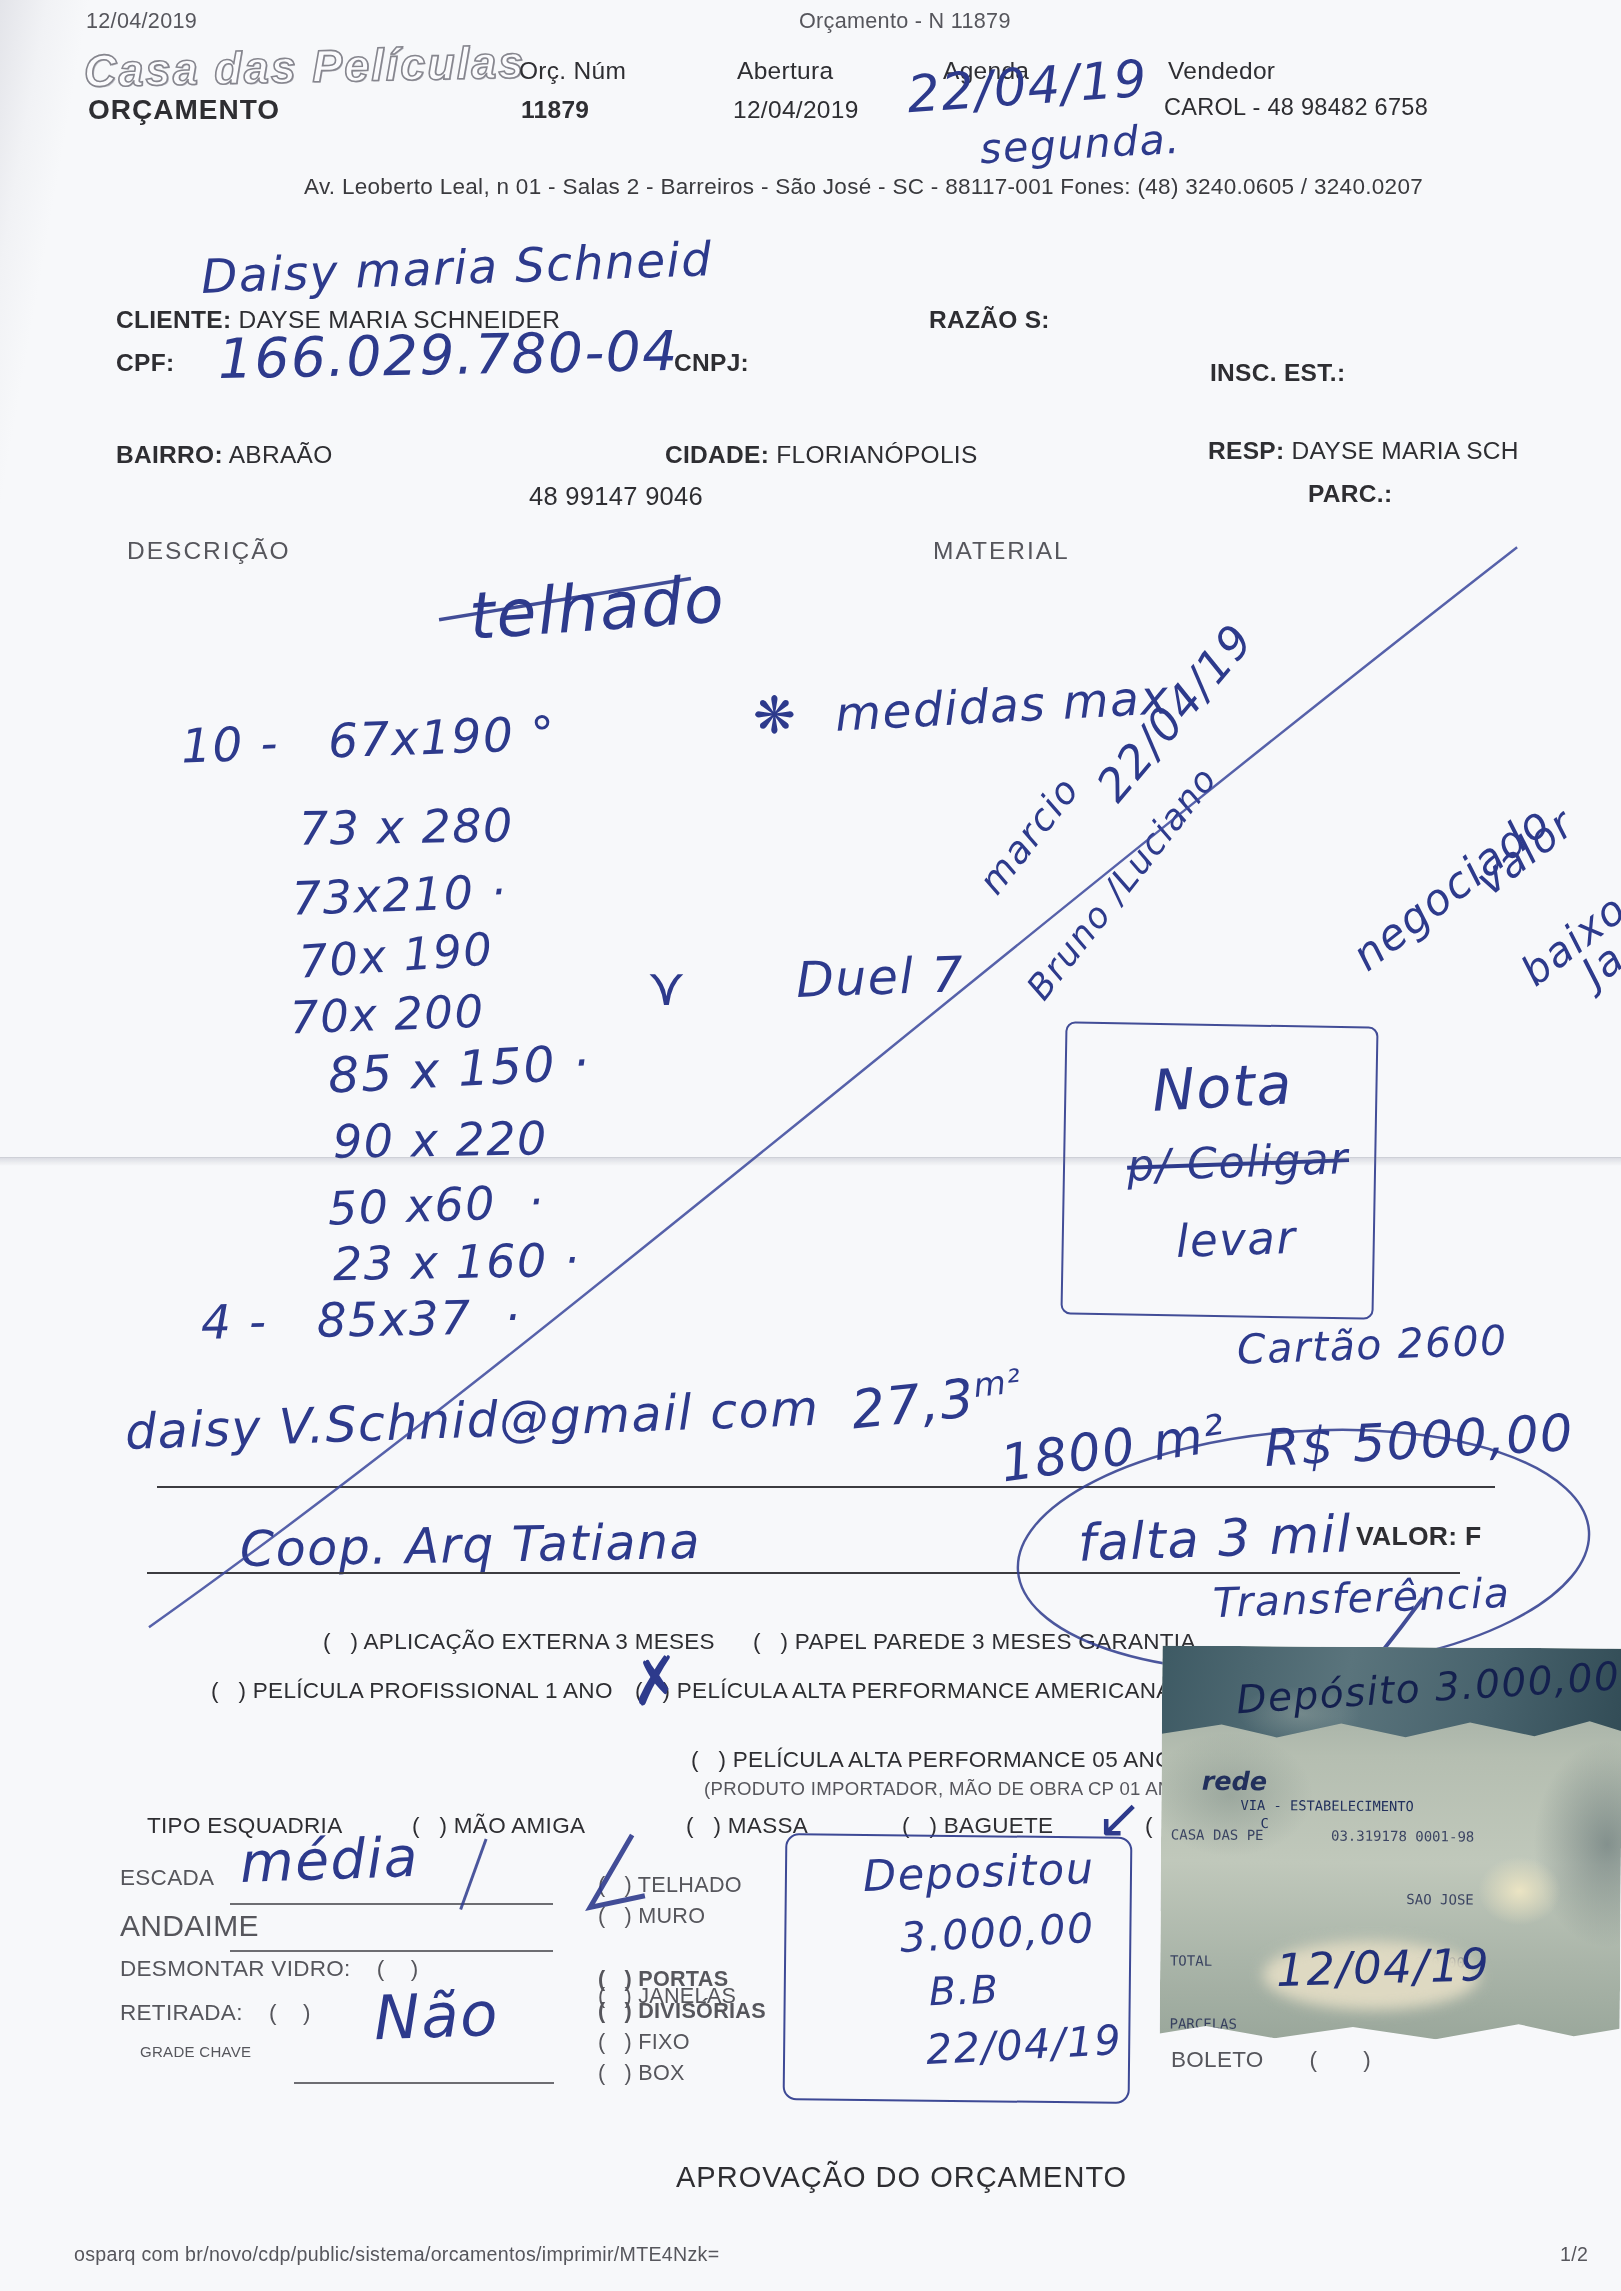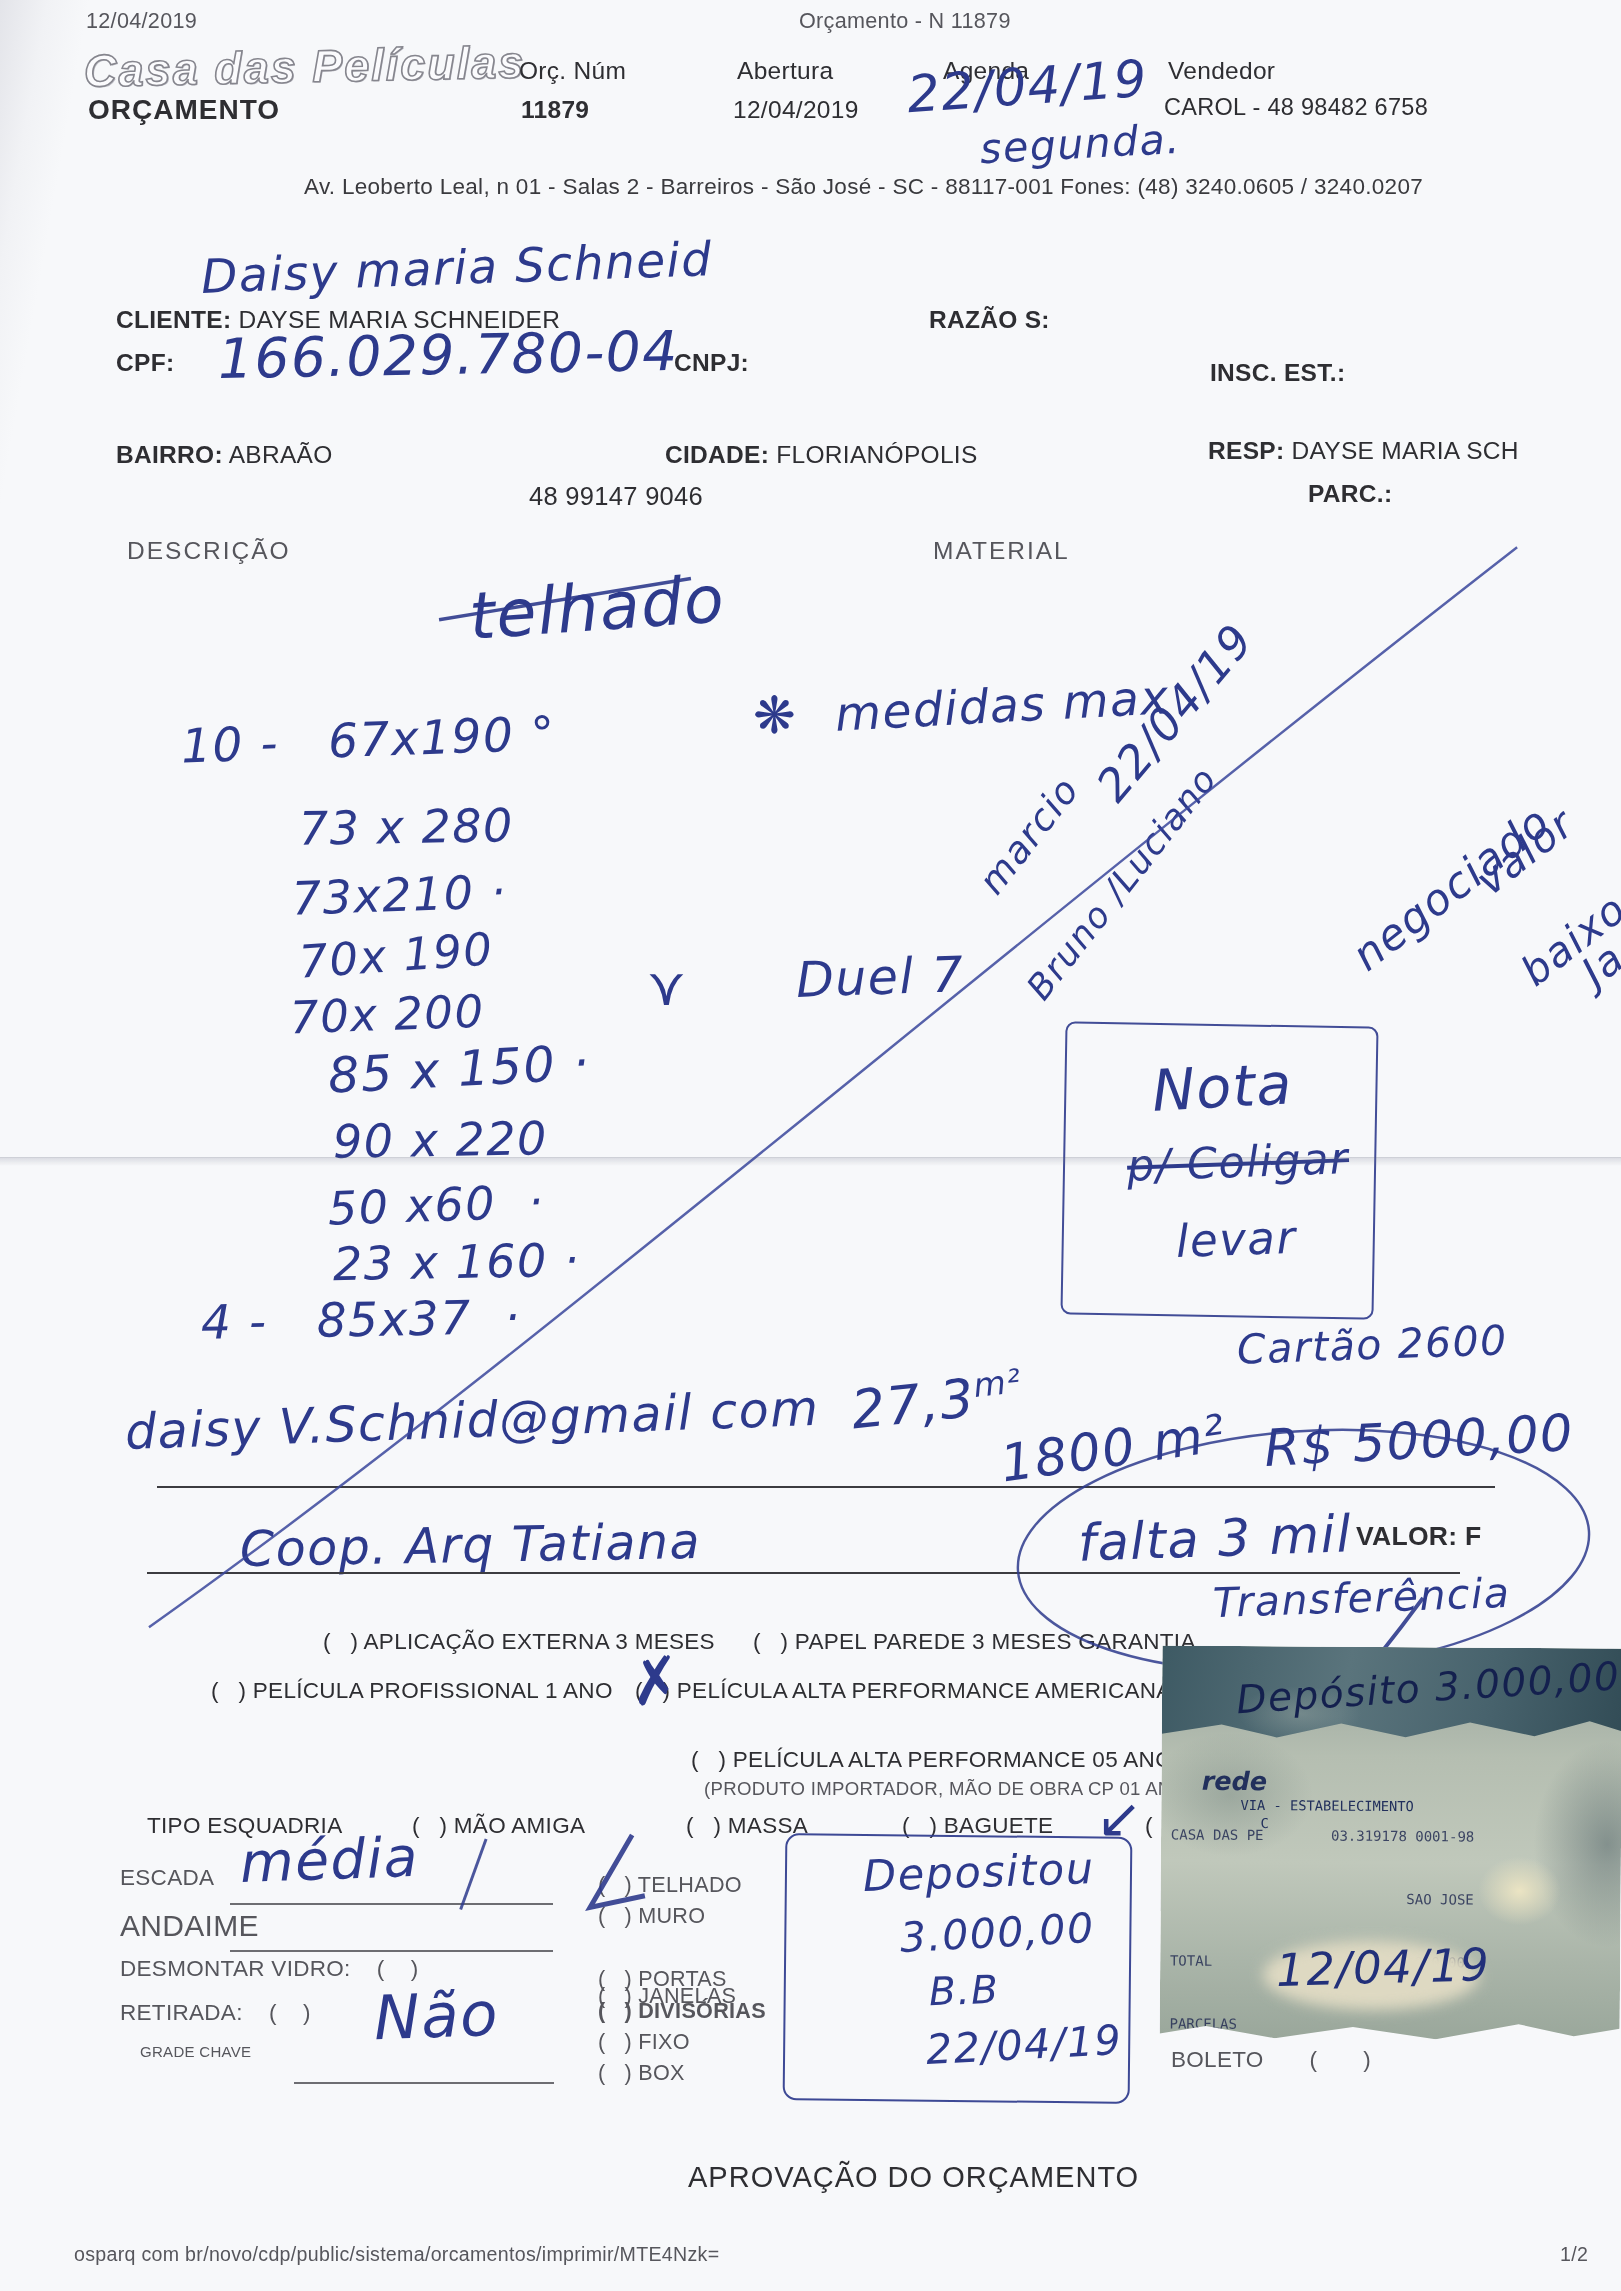--- a/index.html
+++ b/index.html
@@ -147,21 +147,21 @@
   <div class="formline" style="left:230px;top:1950px;width:323px;"></div>
   <div class="prt gray" style="left:120px;top:1956px;font-size:22.5px;">DESMONTAR VIDRO:    (    )</div>
   <div class="prt gray" style="left:120px;top:2000px;font-size:22.5px;">RETIRADA:    (    )</div>
   <div class="hw" style="left:374px;top:1980px;font-size:61px;transform:rotate(-2deg);">Não</div>
   <div class="prt gray" style="left:120px;top:2043px;font-size:15px;margin-left:20px;">GRADE CHAVE</div>
   <div class="formline" style="left:294px;top:2082px;width:260px;"></div>
 
   <div class="prt gray" style="left:598px;top:1872px;font-size:21.6px;">(   ) TELHADO</div>
   <div class="prt gray" style="left:598px;top:1903px;font-size:21.6px;">(   ) MURO</div>
   <div class="prt gray" style="left:598px;top:1935px;font-size:21.6px;margin-top:48px;">(   ) JANELAS</div>
-  <div class="prt gray" style="left:598px;top:1966px;font-size:21.6px;">(   ) PORTAS</div>
+  <div class="prt gray" style="left:598px;top:1966px;font-size:21.6px;font-weight:bold;">(   ) PORTAS</div>
   <div class="prt gray" style="left:598px;top:1998px;font-size:21.6px;font-weight:bold;">(   ) DIVISÓRIAS</div>
   <div class="prt gray" style="left:598px;top:2029px;font-size:21.6px;">(   ) FIXO</div>
   <div class="prt gray" style="left:598px;top:2060px;font-size:21.6px;">(   ) BOX</div>
 
   <div class="depbox" style="left:784px;top:1835px;width:343px;height:263px;"></div>
   <div class="hw" style="left:863px;top:1847px;font-size:43px;transform:rotate(-2deg);">Depositou</div>
   <div class="hw" style="left:900px;top:1909px;font-size:41px;transform:rotate(-3deg);">3.000,00</div>
   <div class="hw" style="left:929px;top:1968px;font-size:39px;transform:rotate(-2deg);">B.B</div>
   <div class="hw" style="left:926px;top:2021px;font-size:41px;transform:rotate(-3deg);">22/04/19</div>
 
@@ -183,21 +183,21 @@
       <div>VISA</div>
       <div>AUTO:6 (R)  AUTE:N .23  TERM:44872694</div>
       <div>ARQC:49 4BL I14DE       CV:A2530182</div>
       <div>AID:A0000000031010   12/04/19 - 16H26</div>
       
     </div>
     <div class="patch" style="left:103px;top:294px;width:216px;height:69px;"></div>
     <div class="hw" style="left:116px;top:294px;font-size:45px;transform:rotate(-2deg);color:#22307a;">12/04/19</div>
   </div>
 
-  <div class="prt" style="left:676px;top:2161px;font-size:29px;letter-spacing:1px;margin-left:12px;">APROVAÇÃO DO ORÇAMENTO</div>
+  <div class="prt" style="left:676px;top:2161px;font-size:29px;letter-spacing:1px;">APROVAÇÃO DO ORÇAMENTO</div>
   <div class="prt gray" style="left:74px;top:2243px;font-size:19.6px;">osparq com br/novo/cdp/public/sistema/orcamentos/imprimir/MTE4Nzk=</div>
   <div class="prt gray" style="left:1560px;top:2243px;font-size:19.6px;">1/2</div>
 
   <svg class="overlay" width="1621" height="2292" viewBox="0 0 1654 2338">
     <path d="M152,1660 C520,1400 980,1000 1548,558" stroke="#39469b" stroke-width="2.5" fill="none" opacity="0.85"></path>
     <path d="M448,632 L705,590" stroke="#2d3a8c" stroke-width="3.5" fill="none" opacity="0.9"></path>
     <ellipse cx="1330" cy="1582" rx="292" ry="122" transform="rotate(-4 1330 1582)" stroke="#2d3a8c" stroke-width="2.5" fill="none" opacity="0.85"></ellipse>
     <path d="M1452,1630 Q1408,1690 1360,1745 L1385,1738" stroke="#2d3a8c" stroke-width="4" fill="none" opacity="0.9"></path>
     <path d="M645,1872 L602,1946 L658,1934" stroke="#2d3a8c" stroke-width="5" fill="none" opacity="0.9"></path>
     <path d="M470,1948 L496,1876" stroke="#2d3a8c" stroke-width="3" fill="none" opacity="0.85"></path>

